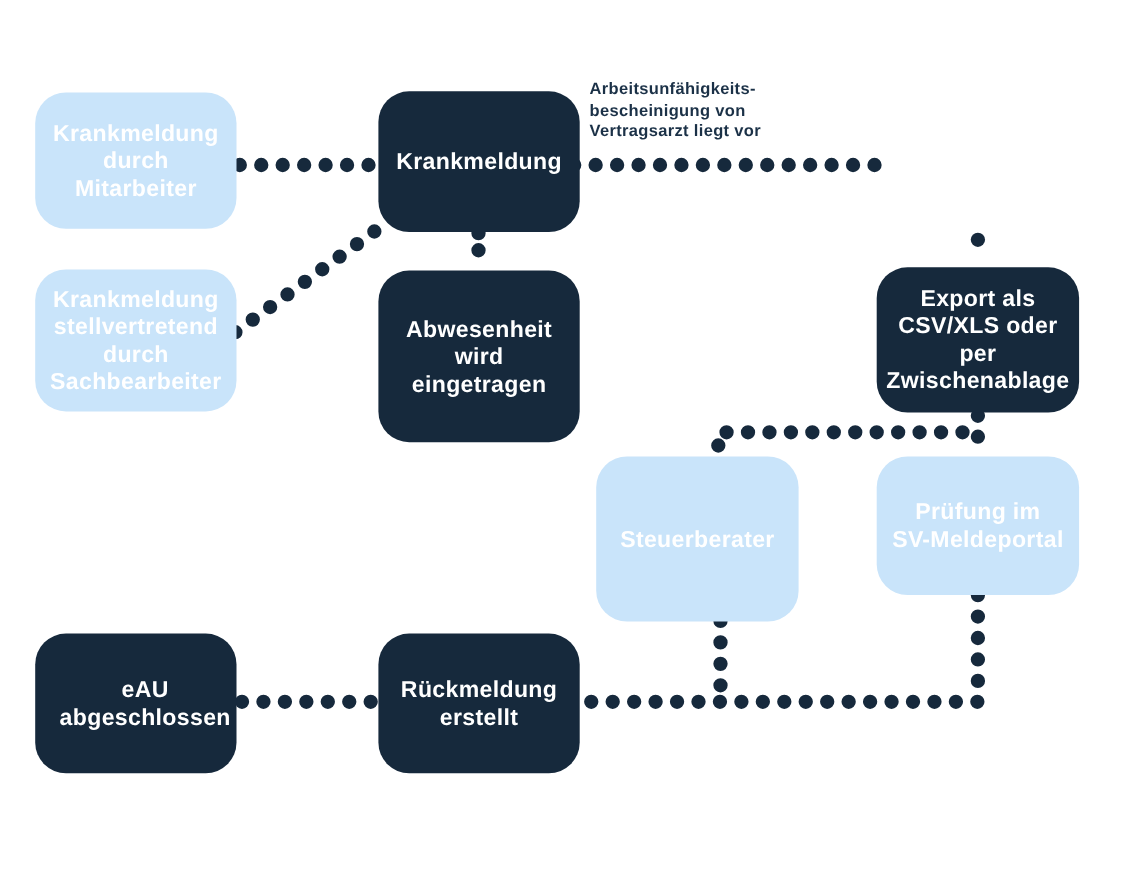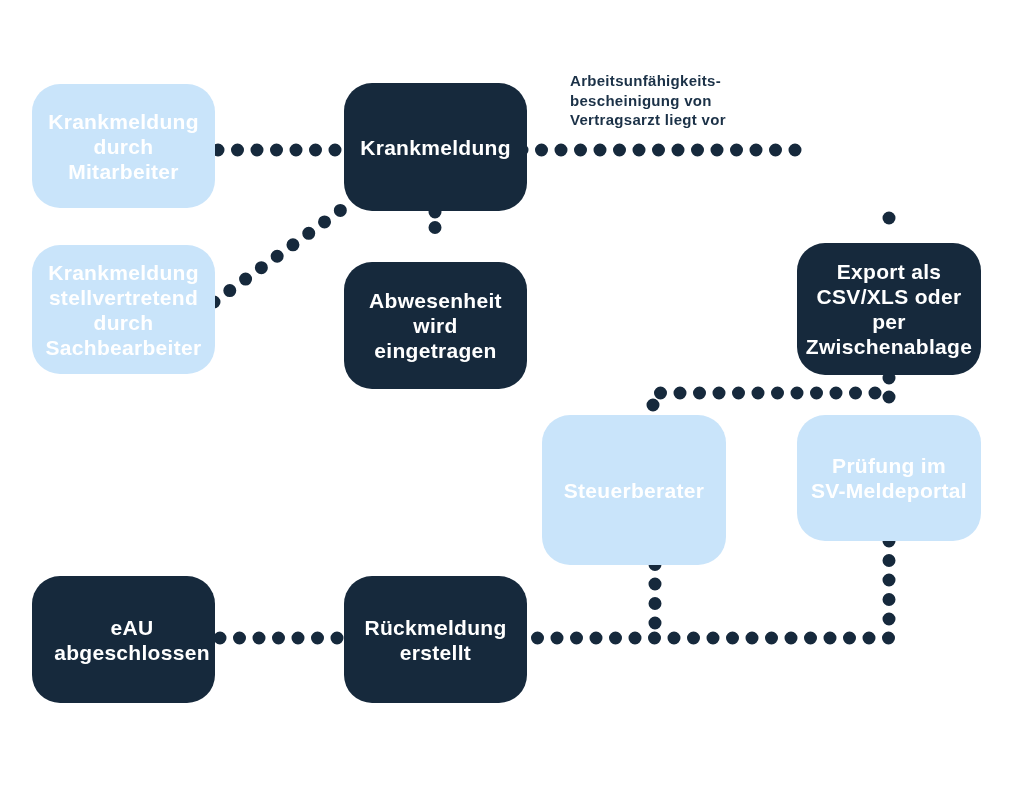--- a/index.html
+++ b/index.html
@@ -26,27 +26,27 @@
     color:var(--node_text);font-weight:bold;font-size:21px;line-height:25px;
     letter-spacing:0.3px;padding:0 3px;}
   .node.dark{background:var(--node_dark);}
   .node.light{background:var(--node_light);}
   .node-label{white-space:pre-line;}
   
   #node-mitarbeiter{left:32px;top:84px;width:183px;height:124px;}
   #node-krankmeldung{left:344px;top:83px;width:183px;height:128px;}
   #node-eau-eintrag{left:797px;top:83px;width:184px;height:128px;}
   #node-stellvertretend{left:32px;top:245px;width:183px;height:129px;}
-  #node-abwesenheit{left:344px;top:246px;width:183px;height:127px;margin-top:16px;}
+  #node-abwesenheit{left:344px;top:246px;width:183px;height:156px;}
   #node-export{left:797px;top:243px;width:184px;height:132px;}
   #node-steuerberater{left:542px;top:415px;width:184px;height:150px;}
   #node-pruefung{left:797px;top:415px;width:184px;height:126px;}
   #node-eau-abgeschlossen{left:32px;top:576px;width:183px;height:127px;padding-left:20px;}
   #node-rueckmeldung{left:344px;top:576px;width:183px;height:127px;}
-  .annotation{position:absolute;z-index:3;left:570px;top:71px;width:270px;
+  .annotation{position:absolute;z-index:3;left:536px;top:71px;width:270px;
     font-size:15px;line-height:19.5px;font-weight:bold;
     color:var(--annotation_text);letter-spacing:0.3px;white-space:pre-line;}
 </style>
 </head>
 <body>
 
 <div class="canvas">
 
   <svg class="connector-layer" viewBox="0 0 1024 800" xmlns="http://www.w3.org/2000/svg">
     <path class="dots" d="M 218 150 H 348"></path>

